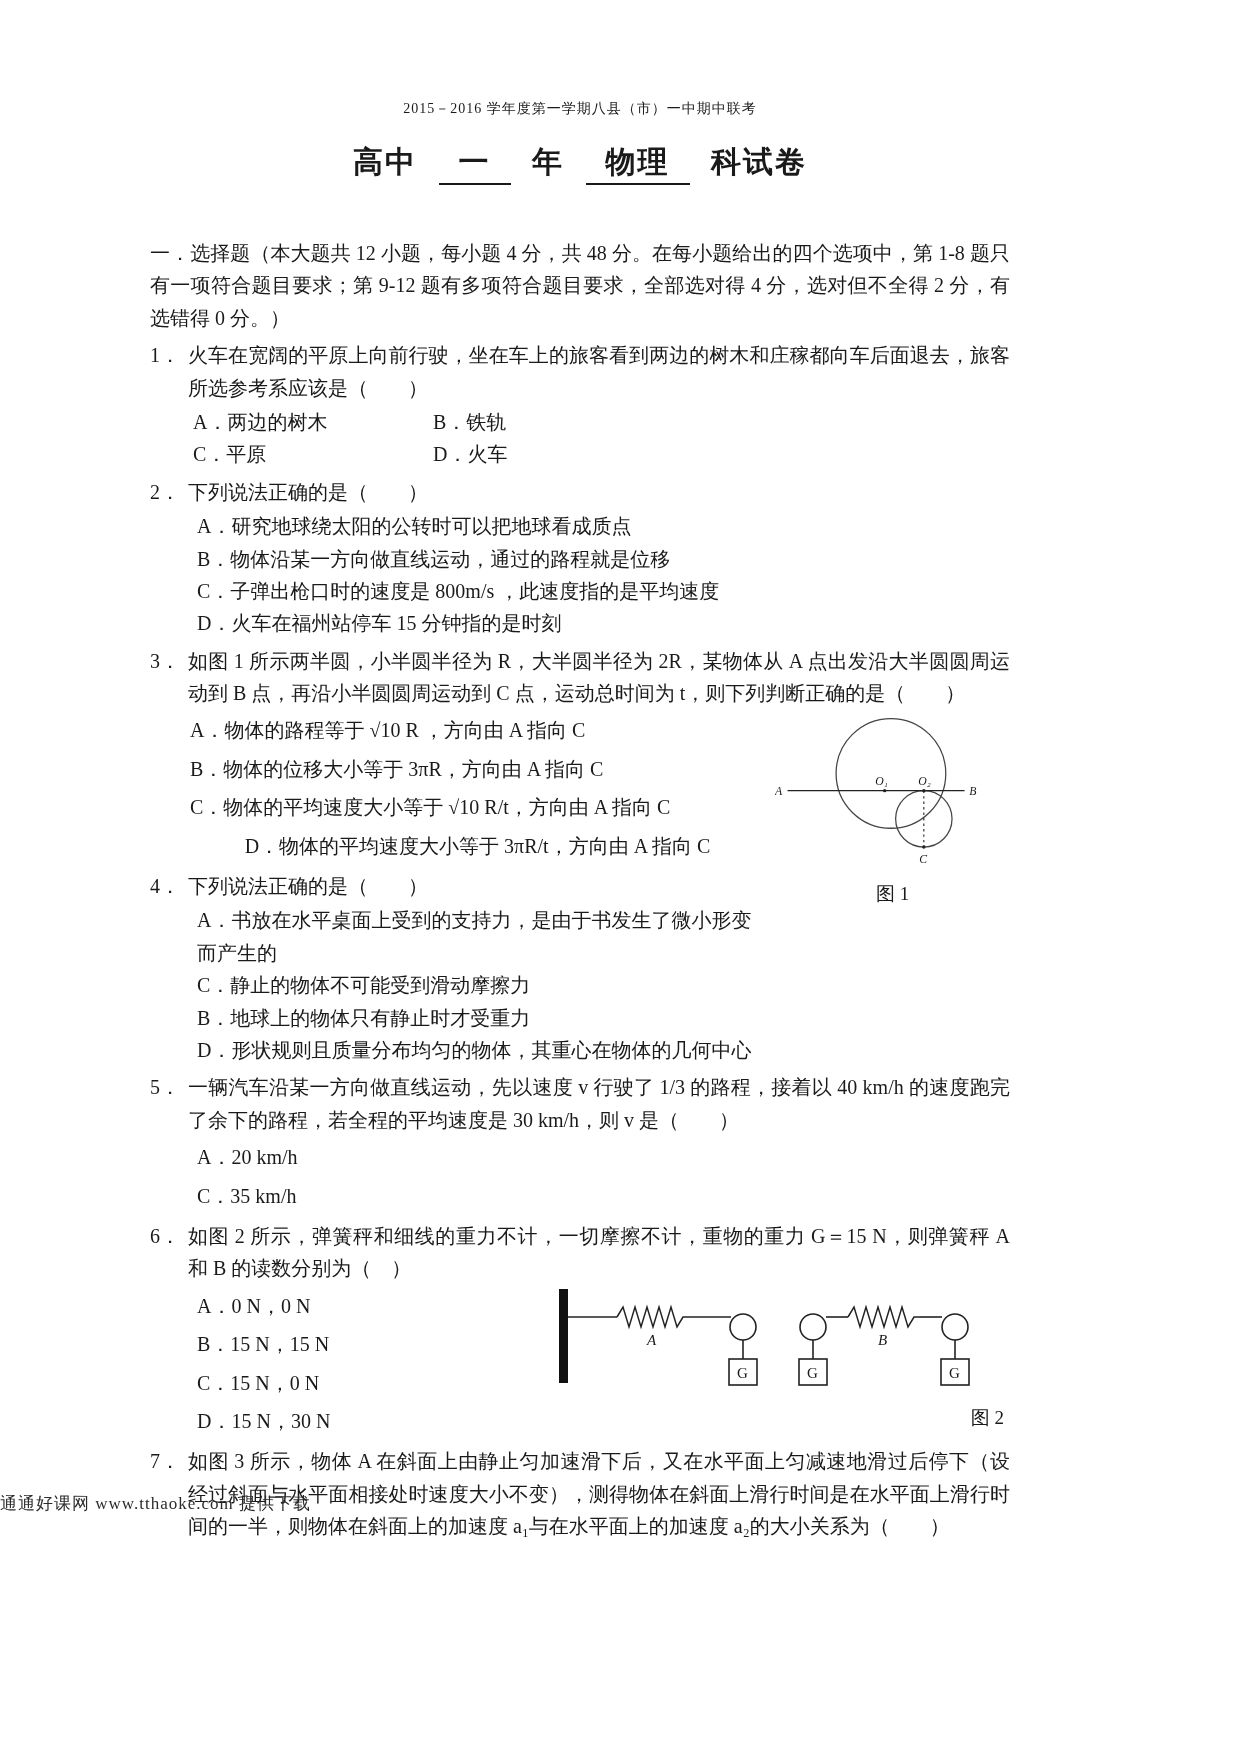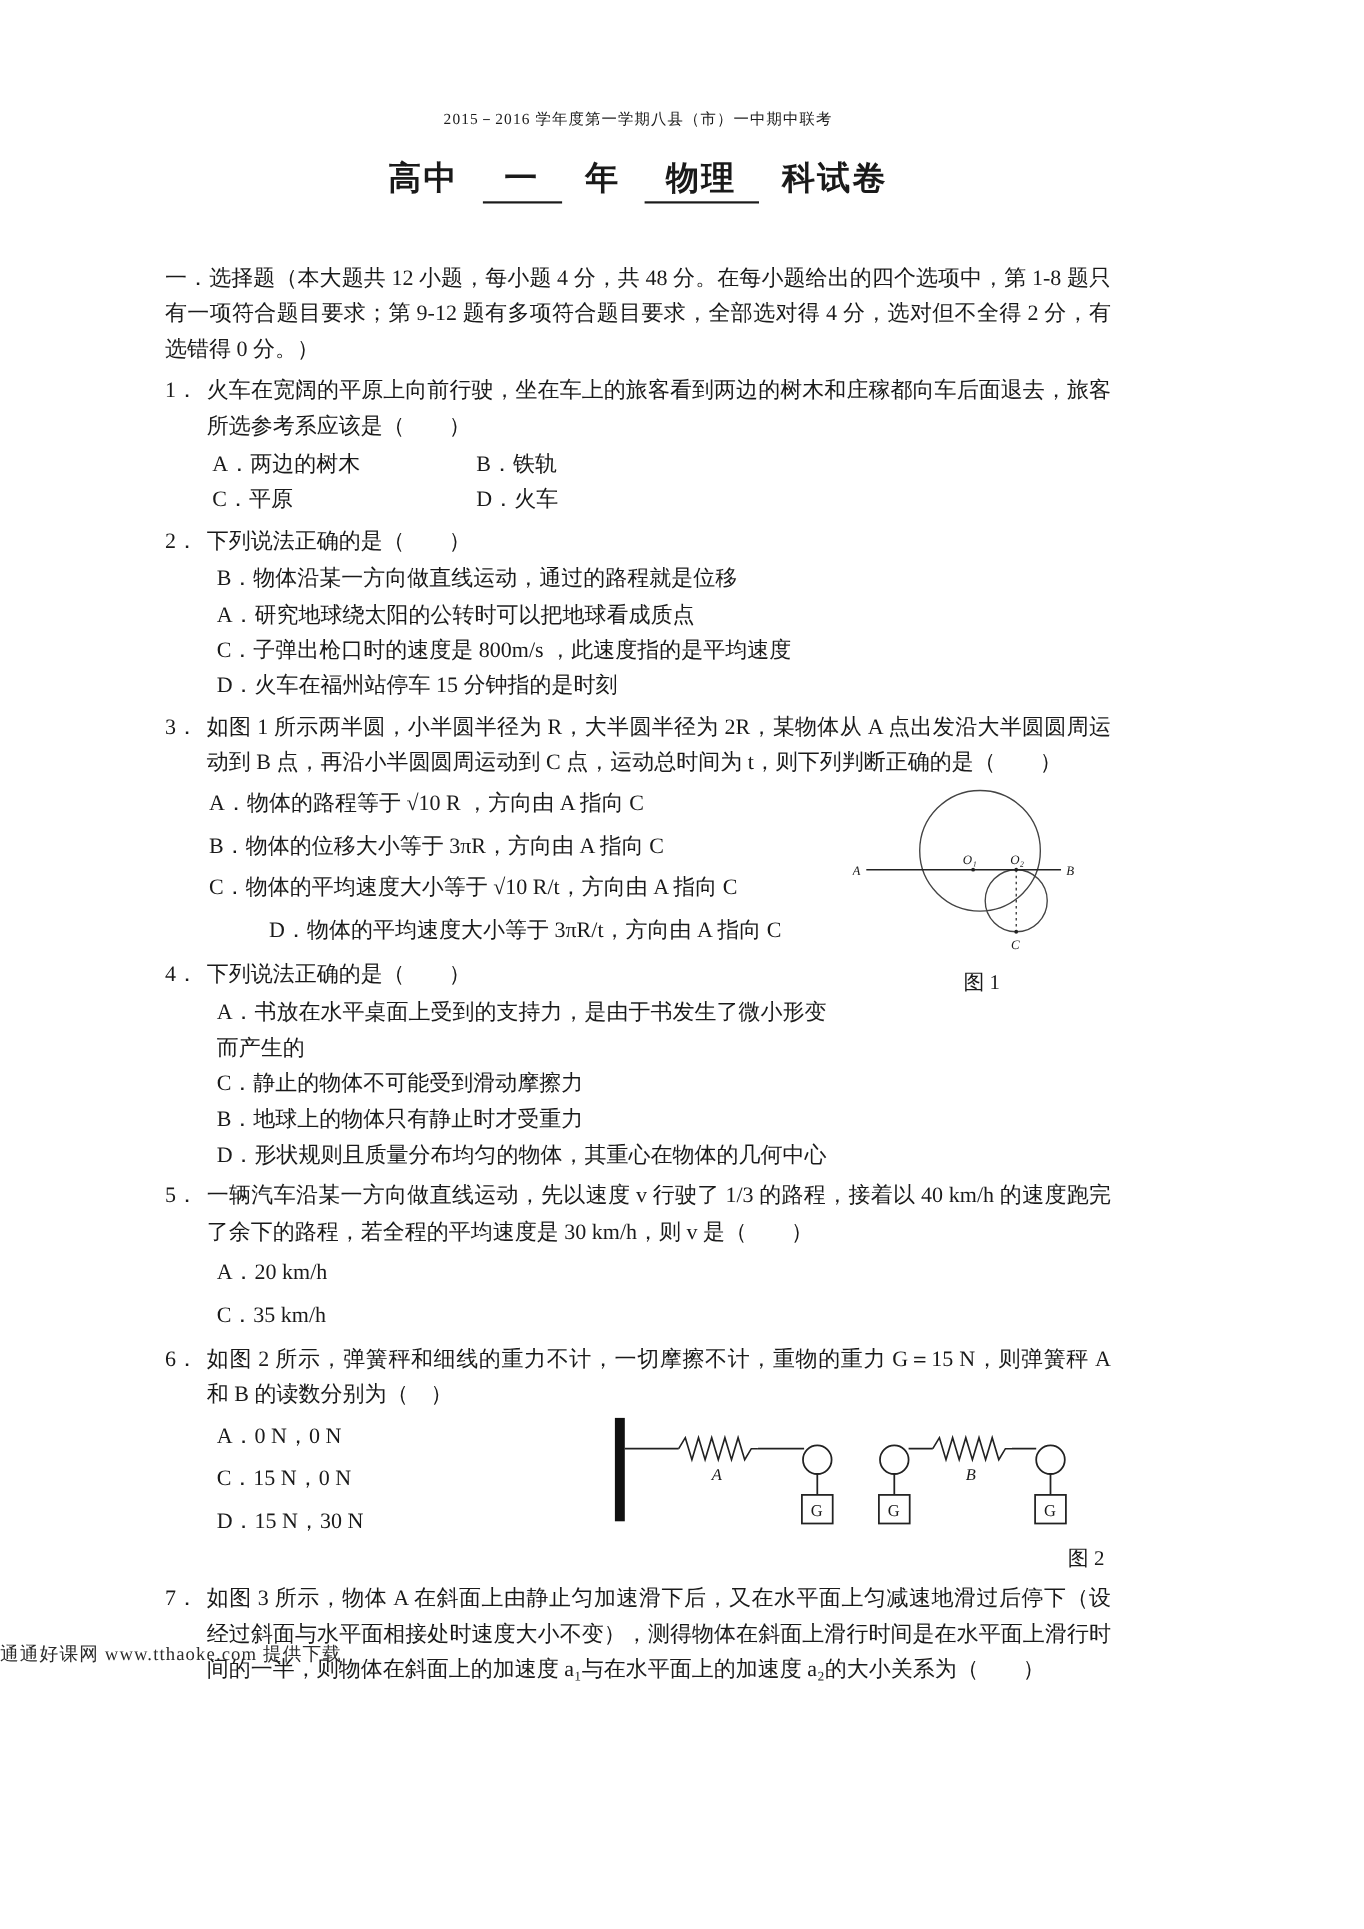--- a/index.html
+++ b/index.html
@@ -67,22 +67,22 @@
       <span class="opt">D．火车</span>
     </div>
   </div>
 
   <div class="question">
     <div class="q-stem">
       <span class="q-num">2．</span>
       <span class="q-body">下列说法正确的是（　　）</span>
     </div>
     <div class="options">
+      <span class="opt">A．研究地球绕太阳的公转时可以把地球看成质点</span>
       <span class="opt">B．物体沿某一方向做直线运动，通过的路程就是位移</span>
-      <span class="opt">A．研究地球绕太阳的公转时可以把地球看成质点</span>
       <span class="opt">C．子弹出枪口时的速度是 800m/s ，此速度指的是平均速度</span>
       <span class="opt">D．火车在福州站停车 15 分钟指的是时刻</span>
     </div>
   </div>
 
   <div class="question">
     <div class="q-stem">
       <span class="q-num">3．</span>
       <span class="q-body">如图 1 所示两半圆，小半圆半径为 R，大半圆半径为 2R，某物体从 A 点出发沿大半圆圆周运动到 B 点，再沿小半圆圆周运动到 C 点，运动总时间为 t，则下列判断正确的是（　　）</span>
     </div>
@@ -163,20 +163,21 @@
         <line x1="400" y1="53" x2="400" y2="72" stroke="#222" stroke-width="1.6"></line>
         <rect x="386" y="72" width="28" height="26" fill="none" stroke="#222" stroke-width="1.6"></rect>
         <text class="lbl" x="323" y="58">B</text>
         <text class="lbl-up" x="252" y="91">G</text>
         <text class="lbl-up" x="394" y="91">G</text>
       </svg>
       <div class="fig2-caption">图 2</div>
     </div>
     <div class="options options-spread">
       <span class="opt">A．0 N，0 N</span>
+      <span class="opt">B．15 N，15 N</span>
       <span class="opt">C．15 N，0 N</span>
       <span class="opt">D．15 N，30 N</span>
     </div>
   </div>
 
   <div class="question clear">
     <div class="q-stem">
       <span class="q-num">7．</span>
       <span class="q-body">如图 3 所示，物体 A 在斜面上由静止匀加速滑下后，又在水平面上匀减速地滑过后停下（设经过斜面与水平面相接处时速度大小不变），测得物体在斜面上滑行时间是在水平面上滑行时间的一半，则物体在斜面上的加速度 a₁与在水平面上的加速度 a₂的大小关系为（　　）</span>
     </div>

